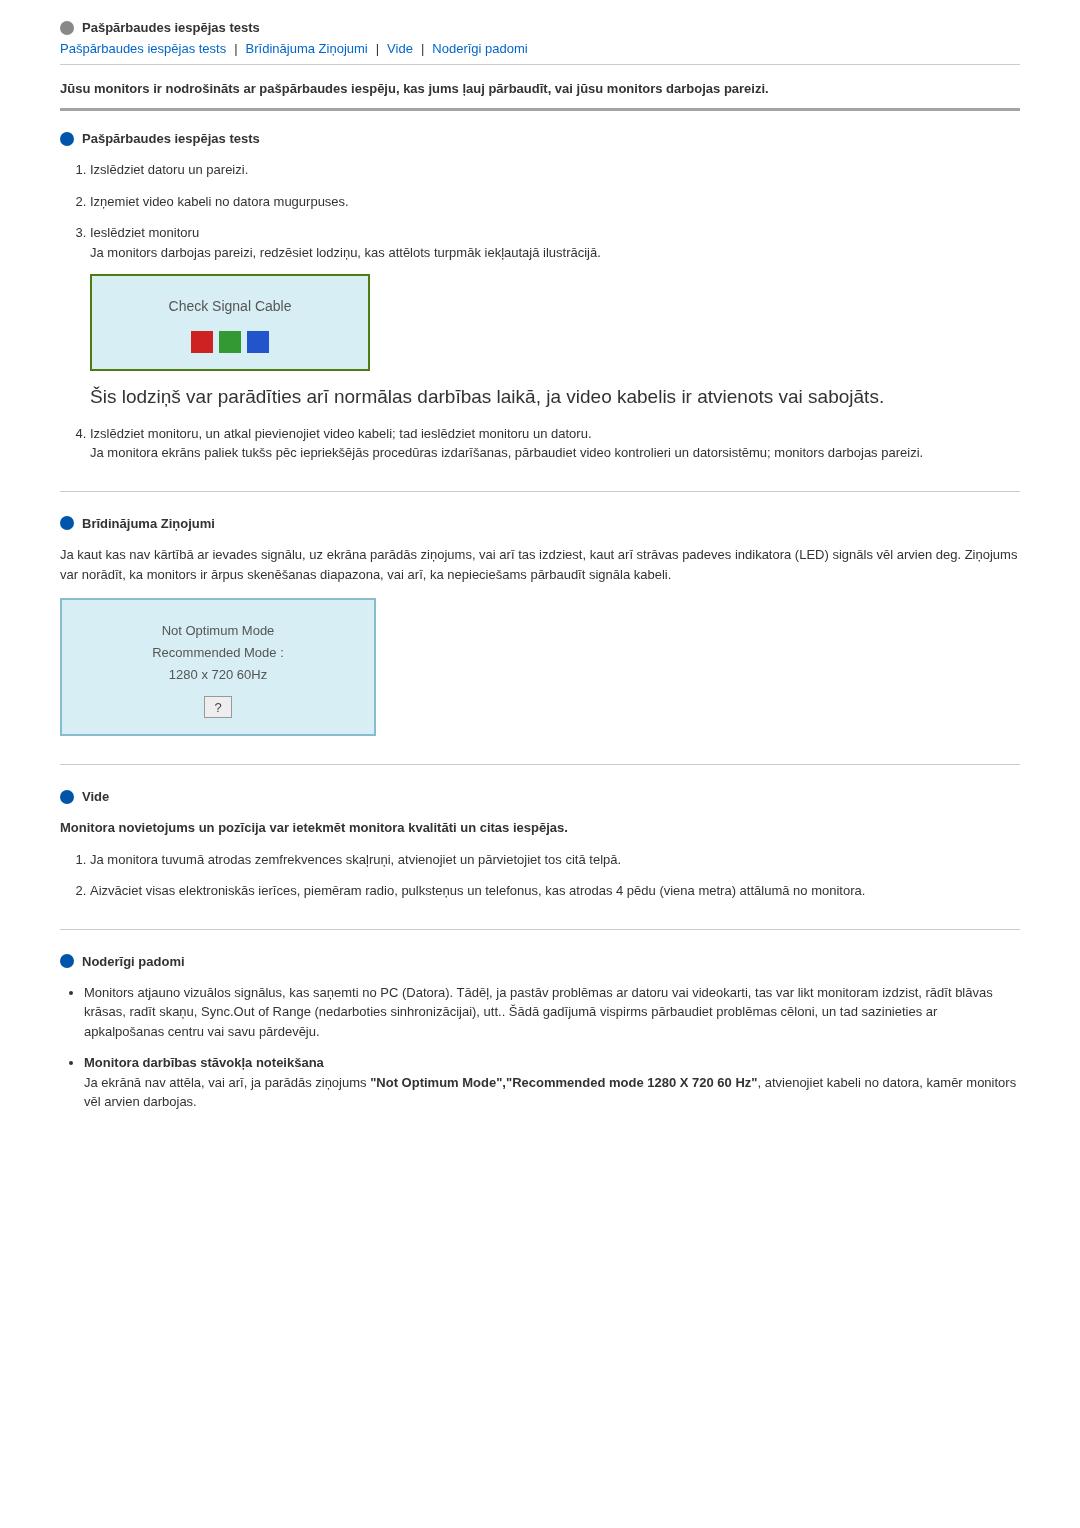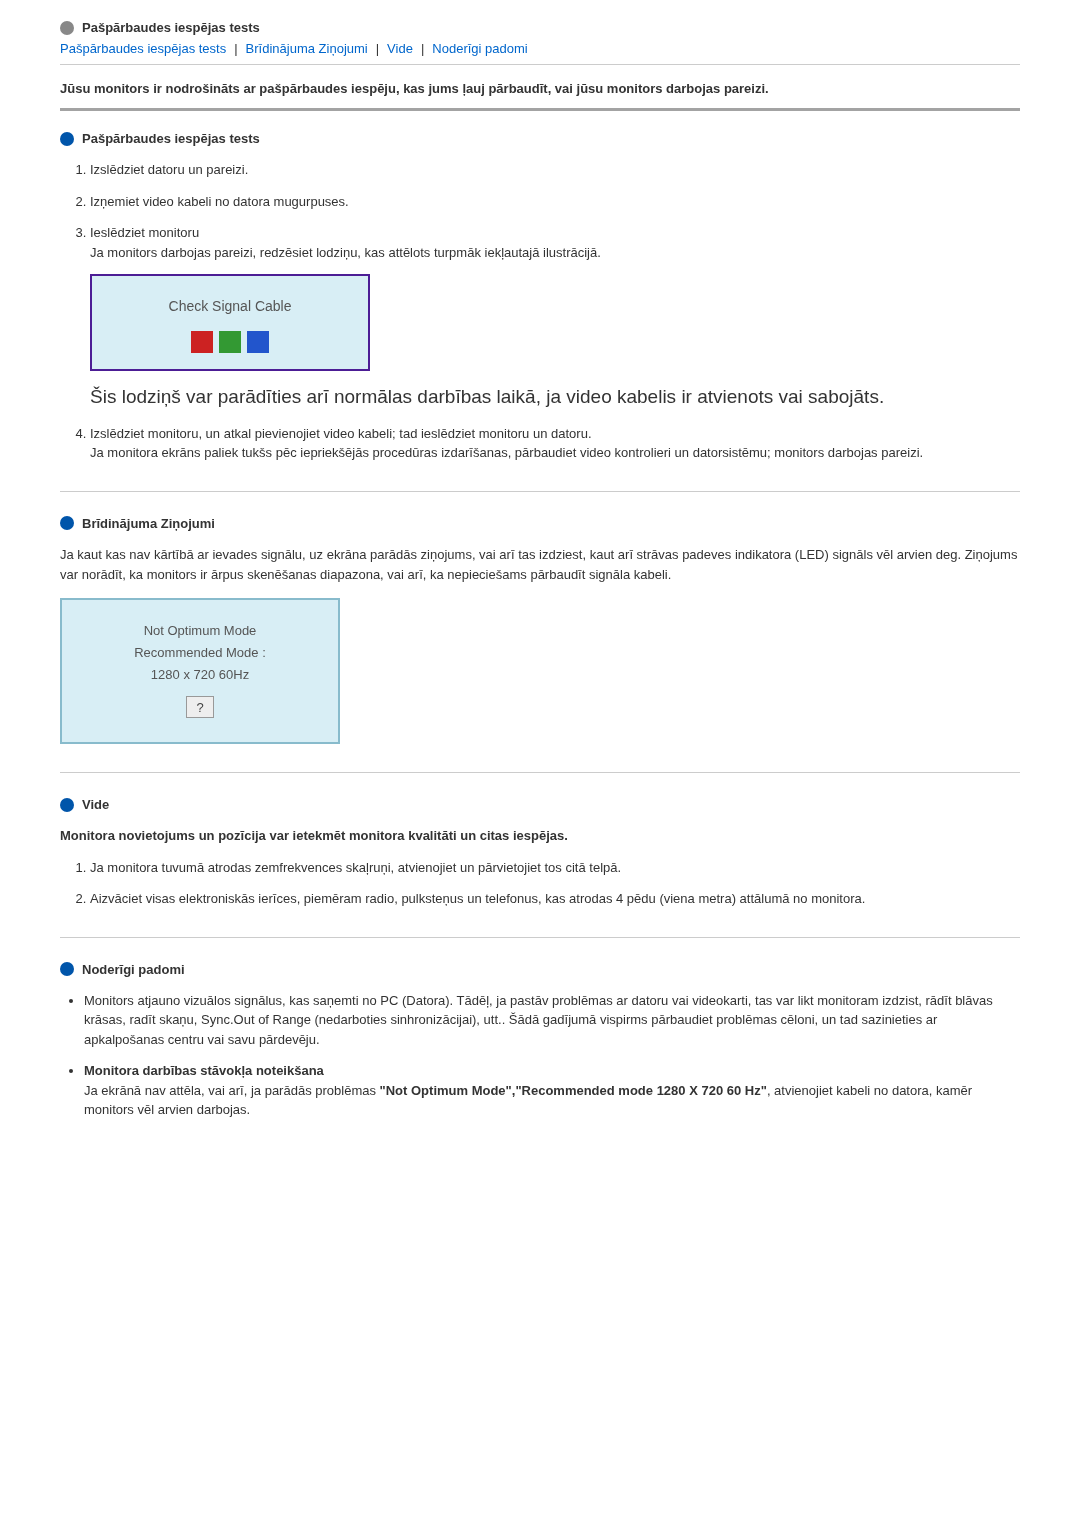--- a/index.html
+++ b/index.html
@@ -85,21 +85,21 @@
     }
     ul {
       padding-left: 24px;
     }
     ul li {
       margin-bottom: 12px;
       line-height: 1.5;
       list-style-type: disc;
     }
     .monitor-illustration {
-      border: 2px solid #4c1d95;
+      border: 2px solid #4d7c0f;
       background: #d8eef5;
       width: 280px;
       margin: 12px 0 12px 0;
       padding: 20px 20px 16px 20px;
       display: flex;
       flex-direction: column;
       align-items: center;
     }
     .monitor-text {
       font-size: 14px;
@@ -110,23 +110,23 @@
       display: flex;
       gap: 6px;
     }
     .color-sq {
       width: 22px;
       height: 22px;
     }
     .monitor-illustration2 {
       border: 2px solid #88bbcc;
       background: #d8eef5;
-      width: 280px;
+      width: 316px;
       margin: 12px 0 12px 0;
-      padding: 20px 20px 24px 20px;
+      padding: 20px 20px 16px 20px;
       display: flex;
       flex-direction: column;
       align-items: center;
     }
     .monitor-text2 {
       font-size: 13px;
       color: #555;
       text-align: center;
       line-height: 1.7;
       margin-bottom: 10px;
@@ -242,17 +242,17 @@
     <span class="section-icon"></span>
     <span>Noderīgi padomi</span>
   </div>
   <ul>
     <li>
       <span>Monitors atjauno vizuālos signālus, kas saņemti no PC (Datora). Tādēļ, ja pastāv problēmas ar datoru vai videokarti, tas var likt monitoram izdzist, rādīt blāvas krāsas, radīt skaņu, Sync.Out of Range (nedarboties sinhronizācijai), utt.. Šādā gadījumā vispirms pārbaudiet problēmas cēloni, un tad sazinieties ar apkalpošanas centru vai savu pārdevēju.</span>
     </li>
     <li>
       <span class="bold-inline">Monitora darbības stāvokļa noteikšana</span><br>
       <span>
-        <span>Ja ekrānā nav attēla, vai arī, ja parādās problēmas </span><span class="bold-inline">"Not Optimum Mode","Recommended mode 1280 X 720 60 Hz"</span><span>, atvienojiet kabeli no datora, kamēr monitors vēl arvien darbojas.</span>
+        <span>Ja ekrānā nav attēla, vai arī, ja parādās ziņojums </span><span class="bold-inline">"Not Optimum Mode","Recommended mode 1280 X 720 60 Hz"</span><span>, atvienojiet kabeli no datora, kamēr monitors vēl arvien darbojas.</span>
       </span>
     </li>
   </ul>
 </div>
 
 </body></html>

